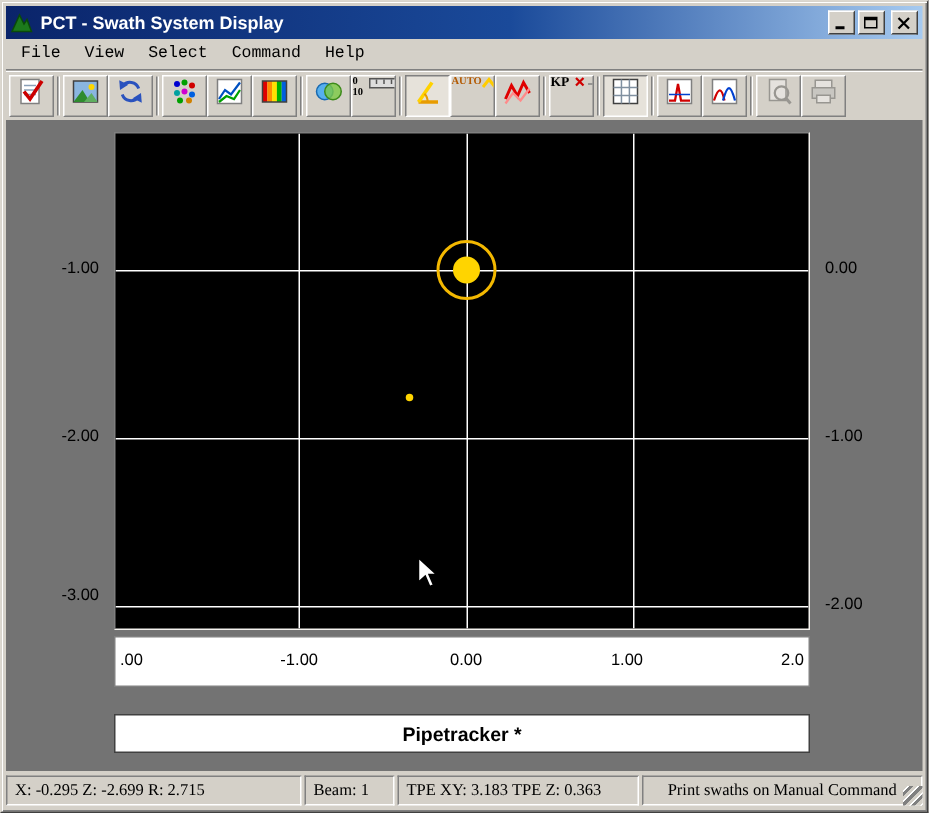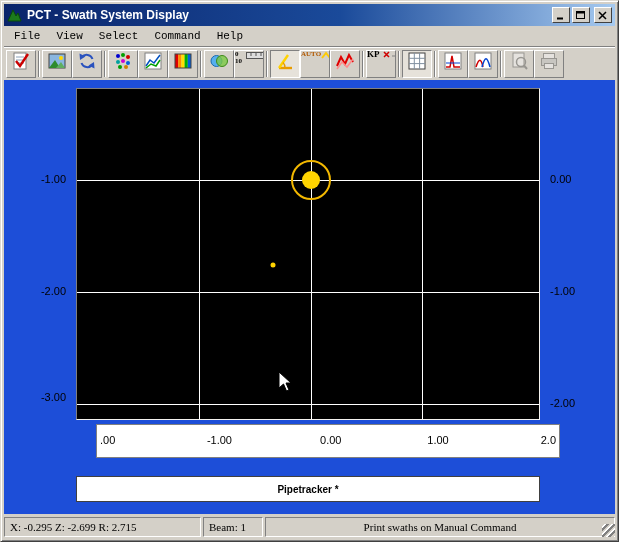--- a/index.html
+++ b/index.html
@@ -49,21 +49,21 @@
     border-top:1px solid #808080; border-left:1px solid #808080;
     border-right:1px solid #fff; border-bottom:1px solid #fff;
     background:#e6e2da;
   }
   .tool-btn.disabled svg, .tool-btn.disabled span { opacity:.4; filter:grayscale(1); }
   .tb-sep { width:2px; height:26px; margin:0 2px; border-left:1px solid #808080; border-right:1px solid #fff; flex:0 0 auto; }
   .tb-txt { font-size:7px; font-weight:bold; color:#000; line-height:7px; }
   .tb-txt.orange { color:#b35900; }
 
   
-  .workspace { position:relative; height:434px; background:#1d4ed8; overflow:hidden; }
+  .workspace { position:relative; height:434px; background:#737373; overflow:hidden; }
 
   .plot-area {
     position:absolute; left:72px; top:8px; width:464px; height:332px;
     background:#000; overflow:hidden;
     border-top:1px solid #808080; border-left:1px solid #808080;
     border-right:1px solid #f4f2ee; border-bottom:1px solid #f4f2ee;
   }
   .grid-v { position:absolute; top:0; bottom:0; width:1px; background:#fff; }
   .grid-h { position:absolute; left:0; right:0; height:1px; background:#fff; }
   .marker-ring { position:absolute; border:2px solid #f3b800; border-radius:50%; transform:translate(-50%,-50%); }
@@ -72,33 +72,33 @@
 
   .y-gutter { position:absolute; top:9px; height:330px; font-size:11px; color:#000; }
   .y-gutter.left  { left:0; width:70px; }
   .y-gutter.right { left:538px; width:73px; }
   .y-tick { position:absolute; white-space:nowrap; }
   .y-gutter.left  .y-tick { right:8px; }
   .y-gutter.right .y-tick { left:8px; }
 
   .x-axis-strip {
     position:absolute; left:72px; top:344px; width:464px; height:34px;
-    background:#fff; border:1px solid #808080; overflow:hidden;margin-left:20px;
+    background:#fff; border:1px solid #808080; overflow:hidden;
   }
   .x-tick { position:absolute; top:9px; font-size:11px; color:#000; white-space:nowrap; }
 
   .info-col { position:absolute; top:345px; font-size:11px; color:#000; line-height:16px; white-space:nowrap; }
   .info-col.left  { left:6px; width:64px; }
   .info-col.right { left:542px; width:70px; overflow:hidden; }
 
   .pipetracker-box {
     position:absolute; left:72px; top:396px; width:464px; height:26px;
     background:#fff; border:1px solid #404040;
     display:flex; align-items:center; justify-content:center;
-    font-size:10px; font-weight:bold; color:#000;
+    font-size:13px; font-weight:bold; color:#000;
   }
 
   
   .statusbar { height:24px; display:flex; gap:2px; padding-top:3px; position:relative; }
   .status-panel {
     height:20px; background:#d4d0c8; font-size:11px; color:#000;
     line-height:18px; padding:0 5px; white-space:nowrap; overflow:hidden;
     border-top:1px solid #808080; border-left:1px solid #808080;
     border-right:1px solid #fff; border-bottom:1px solid #fff;font-family:Liberation Serif, serif;
   }
@@ -354,17 +354,18 @@
 
     <div class="pipetracker-box">
       <span>Pipetracker *</span>
     </div>
 
   </div>
 
   <div class="statusbar">
     <div class="status-panel p1">X: -0.295  Z: -2.699  R: 2.715</div>
     <div class="status-panel p2">Beam: 1</div>
+    <div class="status-panel p3">TPE XY: 3.183  TPE Z: 0.363</div>
     <div class="status-panel p4">Print swaths on Manual Command</div>
     <div class="grip"></div>
   </div>
 
 </div>
 
 </body></html>

